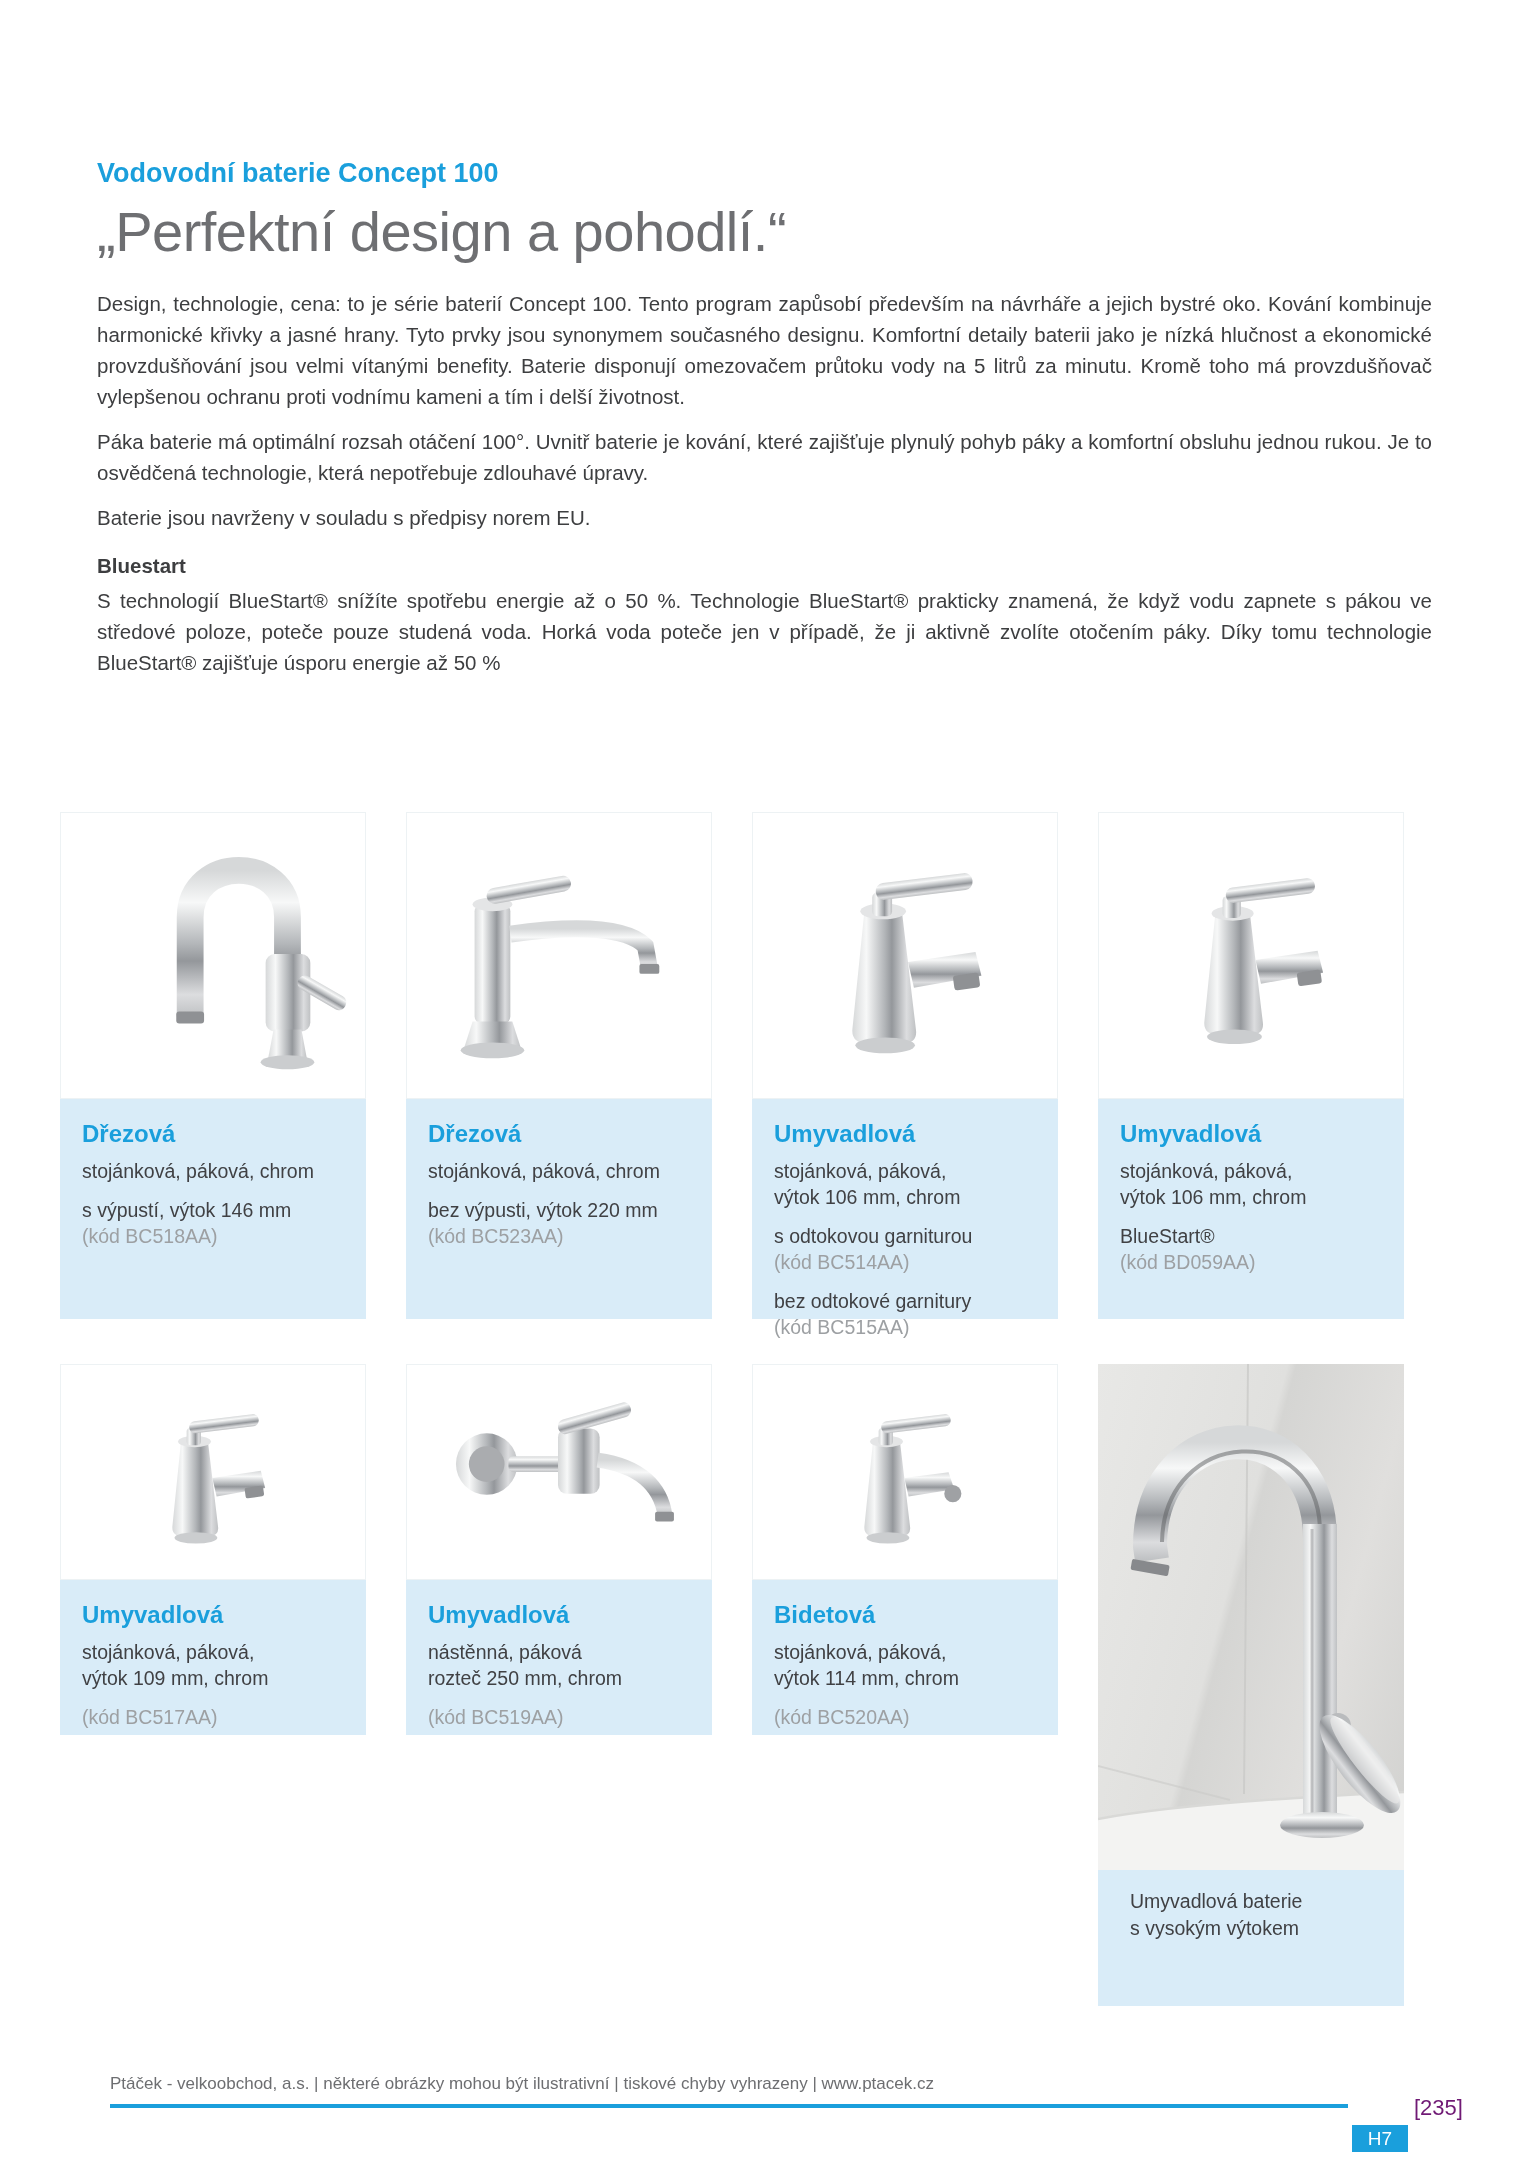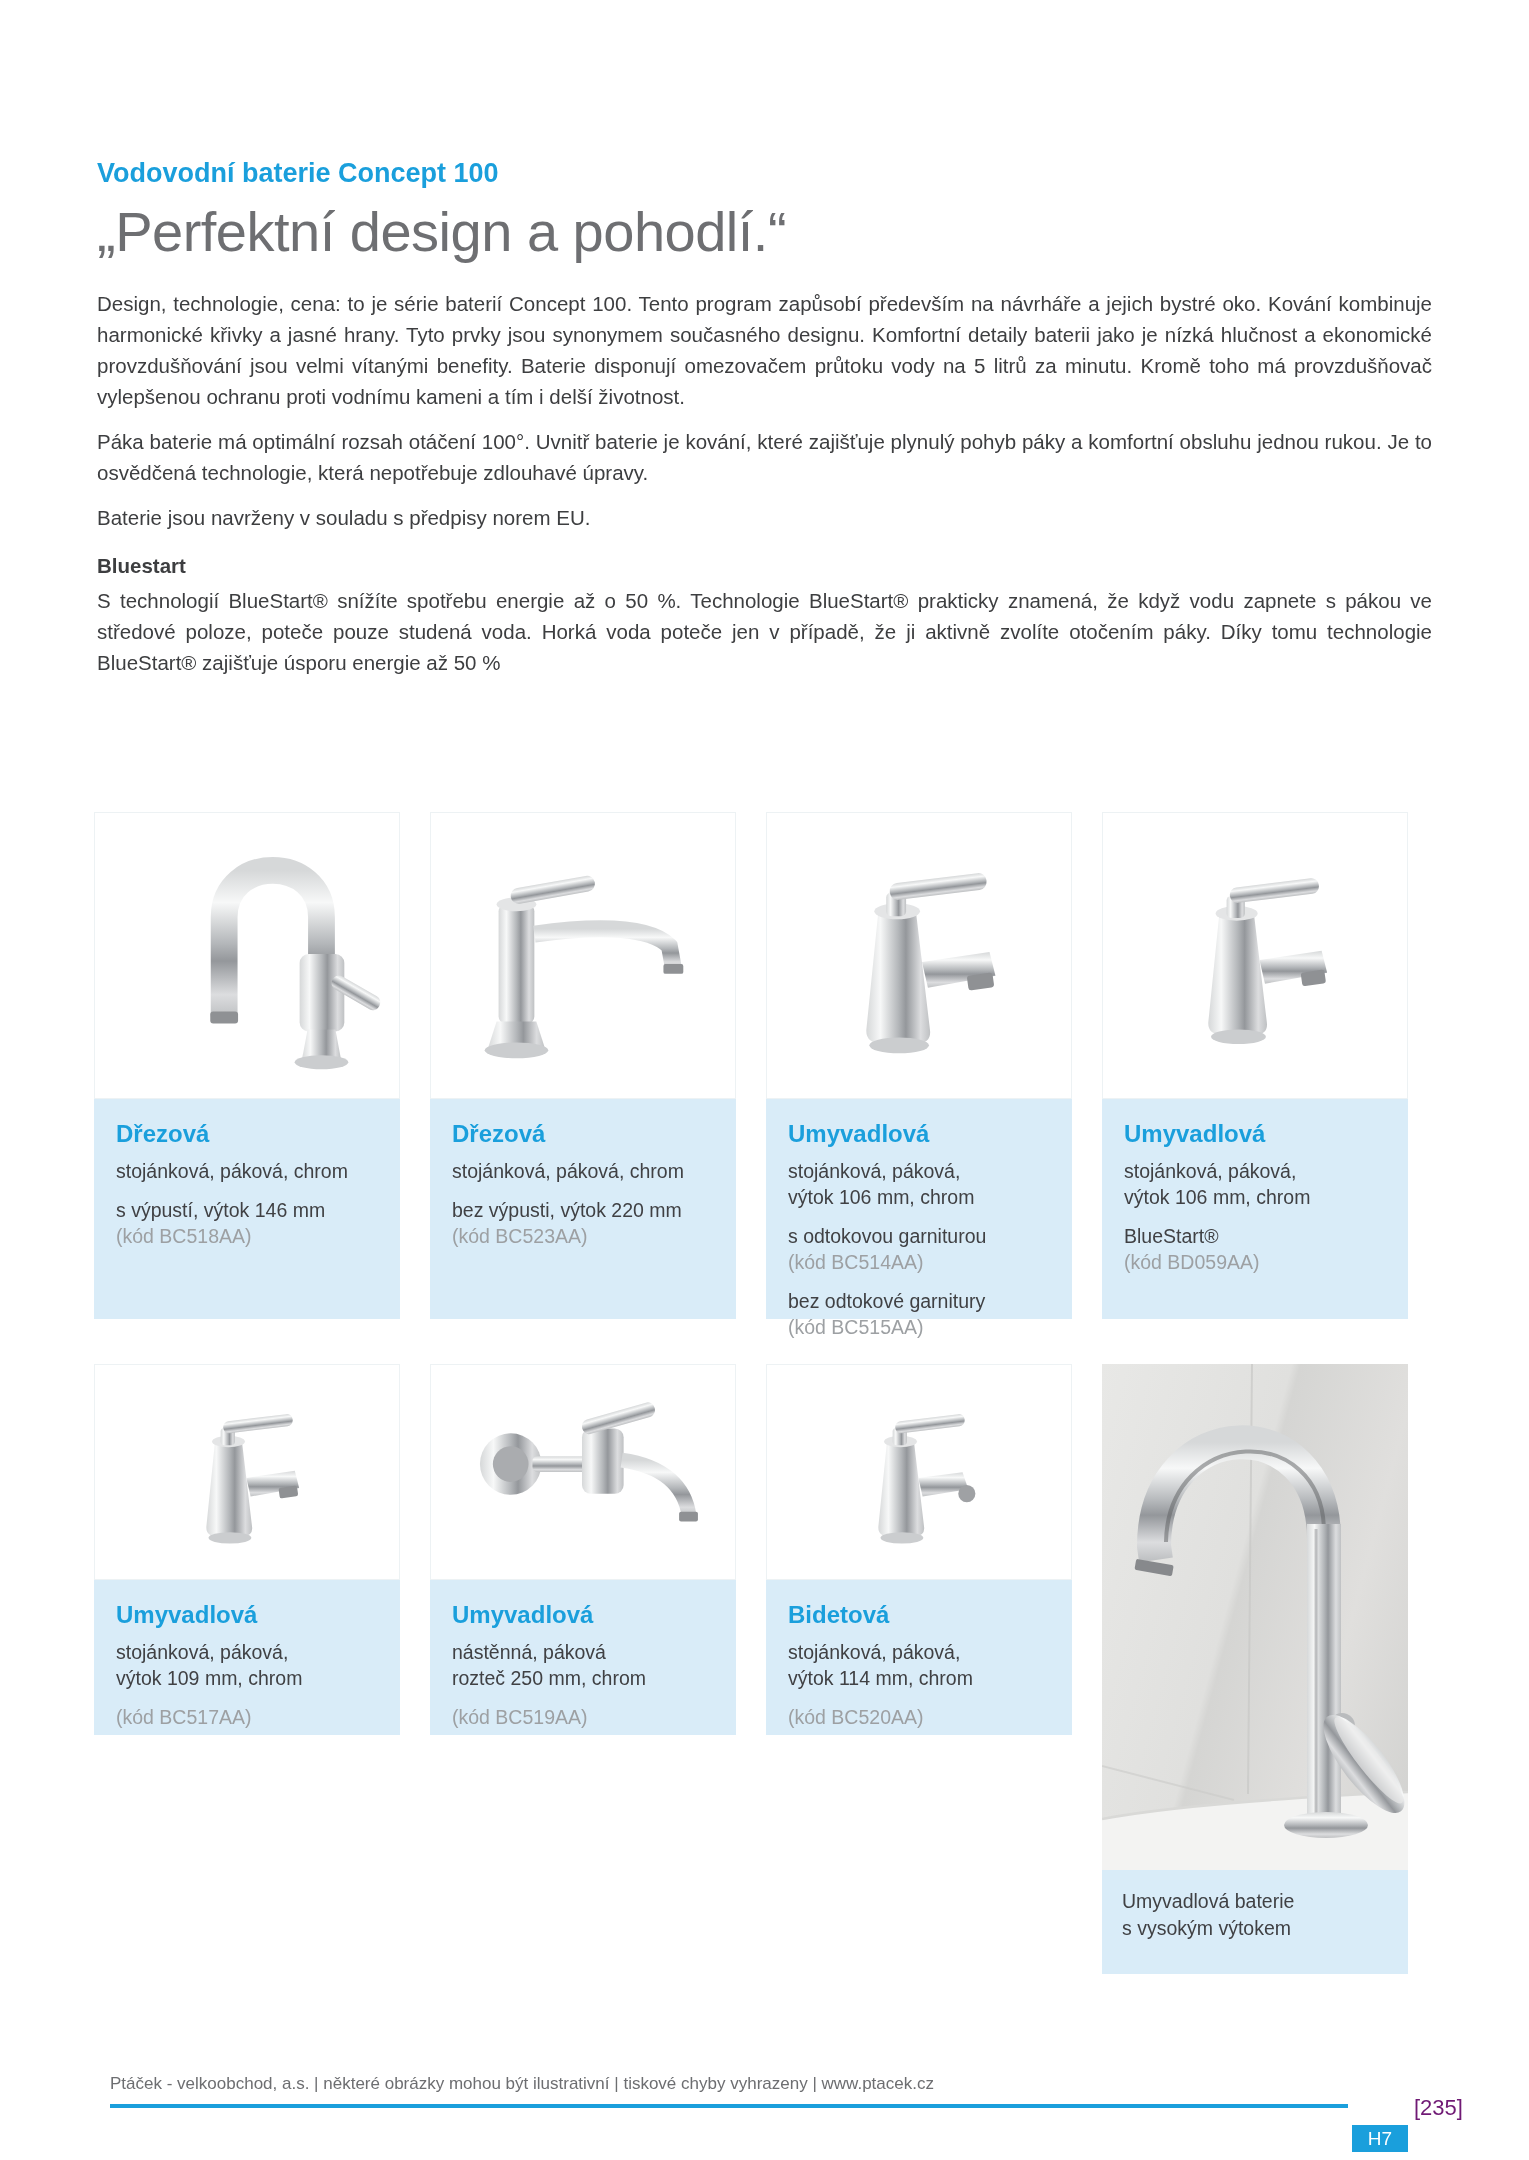--- a/index.html
+++ b/index.html
@@ -12,41 +12,41 @@
   .kicker { font-size:27px; font-weight:bold; line-height:34px; color:#1a9fdc; }
   .main-title { margin-top:10px; font-size:56px; line-height:64px; font-weight:400;
     color:#6e6f72; letter-spacing:-0.5px; }
   p.body { margin:14px 0 0 0; font-size:20.5px; line-height:31px; color:#3d3e40;
     text-align:justify; }
   p.body.first { margin-top:24px; }
   .bluestart-h { margin-top:17px; font-size:20.5px; line-height:31px; font-weight:bold; color:#3d3e40; }
   p.body.tight { margin-top:4px; }
 
   
-  .grid-row { display:flex; gap:30px; margin:0 94px; }
+  .grid-row { display:flex; gap:40px; margin:0 60px; }
   .grid-row.row1 { margin-top:134px; }
   .grid-row.row2 { margin-top:45px; align-items:flex-start; }
   .card { width:306px; flex:0 0 306px; }
   .img-box { background:#ffffff; border:1px solid #edf2f4; }
   .img-box.h1 { height:287px; }
   .img-box.h2 { height:216px; }
   .img-box svg, .photo-box svg { display:block; width:100%; height:100%; }
   .info { background:#d9ecf8; padding:21px 22px; }
   .info.h1 { height:220px; }
   .info.h2 { height:155px; }
   .info h3 { font-size:24px; line-height:28px; font-weight:bold; color:#1a9fdc; }
   .info .desc { margin-top:10px; font-size:19.5px; line-height:26px; color:#404144; white-space:pre-line; }
   .info .variant { margin-top:13px; font-size:19.5px; line-height:26px; color:#404144; }
   .info .code { margin-top:0; font-size:19.5px; line-height:26px; color:#9da0a3; }
   .info .code.standalone { margin-top:13px; }
 
   
   .photo-box { height:506px; position:relative;
     background:linear-gradient(105deg,#e8e8e6 0%,#e0e0de 43%,#d5d5d3 45%,#e0dfdd 72%,#d1d1cf 100%); }
-  .photo-caption { background:#d9ecf8; height:104px; padding:18px 20px;
+  .photo-caption { background:#d9ecf8; height:136px; padding:18px 32px;
     font-size:19.5px; line-height:27px; color:#404144; white-space:pre-line; }
 
   
   .footer-meta { position:absolute; left:110px; top:2074px; font-size:17px; color:#6d6e71; }
   .footer-rule { position:absolute; left:110px; top:2104px; width:1238px; height:4px; background:#1a9fdc; }
   .footer-badge { position:absolute; left:1352px; top:2095px; width:56px; height:27px;
     background:#1a9fdc; color:#ffffff; font-size:19px; display:flex; align-items:center; justify-content:center;margin-top:30px; }
   .footer-page { position:absolute; left:1414px; top:2095px; font-size:22px; color:#701a75; }
 </style>
 </head>

